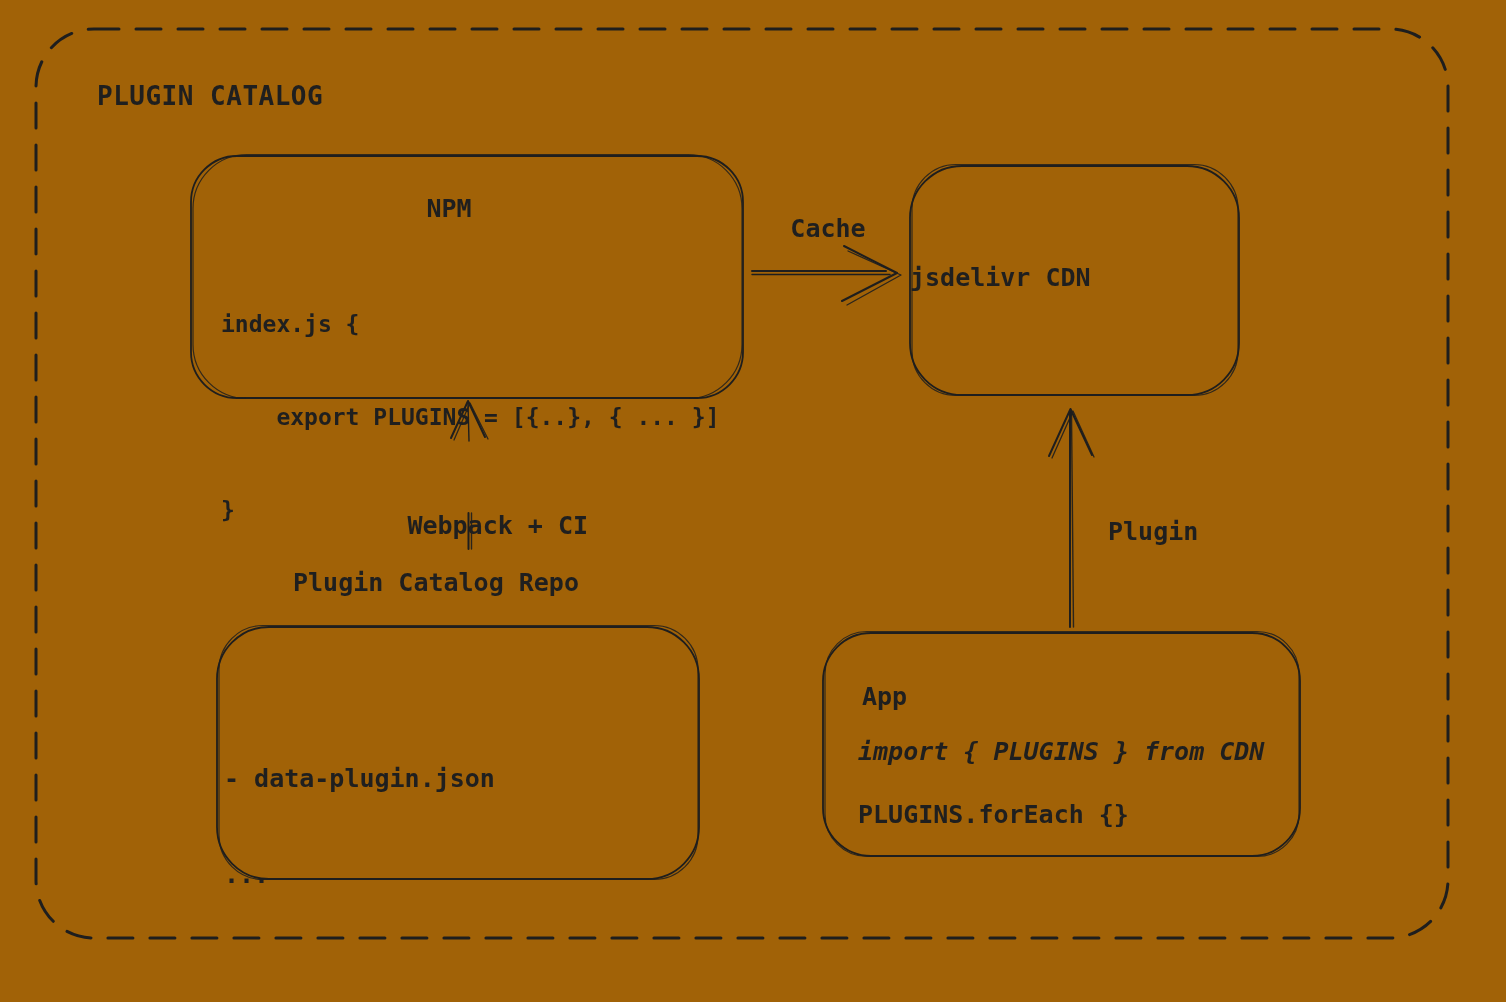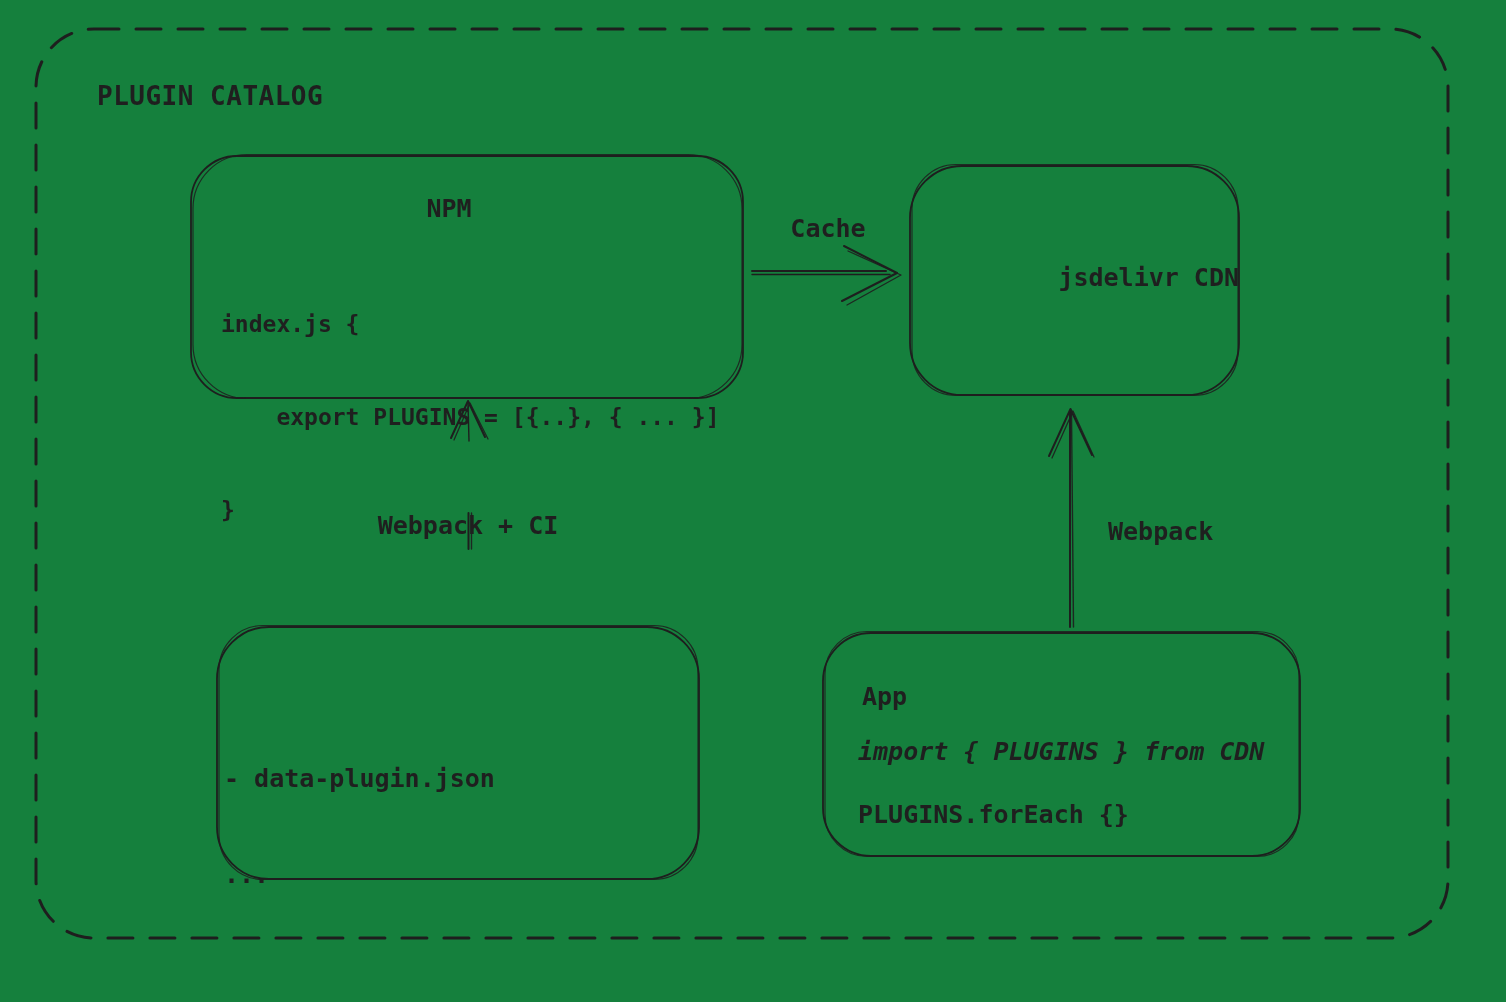--- a/index.html
+++ b/index.html
@@ -1,33 +1,33 @@
 <!DOCTYPE html>
 <html><head>
 <meta charset="utf-8">
 <style>
   html,body{margin:0;padding:0;background:#ffffff;}
   .canvas{
     position:relative;
     width:1506px;height:1002px;
-    background:#15803d;
+    background:#a16207;
     font-family:"DejaVu Sans Mono", monospace;
     color:#1f1f1f;
     font-weight:600;
     overflow:hidden;
   }
   .shapes{position:absolute;left:0;top:0;}
   .shapes *{vector-effect:non-scaling-stroke;}
   .txt{position:absolute;white-space:pre;}
   .t-title{left:97px;top:81px;font-size:26px;letter-spacing:.5px;}
   .t-npm-title{left:191px;top:194px;width:516px;text-align:center;font-size:25px;}
   .t-npm-code{left:221px;top:247px;font-size:23px;line-height:31px;}
   .t-cache{left:753px;top:202px;width:150px;text-align:center;font-size:25px;margin-top:12px;}
-  .t-cdn{left:910px;top:263px;width:329px;text-align:right;font-size:25px;}
-  .t-build{left:348px;top:448px;width:240px;text-align:center;font-size:25px;line-height:31px;}
+  .t-cdn{left:910px;top:263px;width:329px;text-align:left;font-size:25px;}
+  .t-build{left:348px;top:448px;width:240px;text-align:right;font-size:25px;line-height:31px;}
   .t-repo-label{left:286px;top:568px;width:300px;text-align:center;font-size:25px;}
   .t-repo-list{left:224px;top:699px;font-size:25px;line-height:32px;}
   .t-app-title{left:862px;top:682px;font-size:25px;}
   .t-app-line1{left:858px;top:737px;font-size:25px;font-style:italic;}
   .t-app-line2{left:858px;top:800px;font-size:25px;}
   .t-import{left:1108px;top:517px;font-size:25px;}
 </style>
 </head>
 <body>
 
@@ -92,24 +92,25 @@
   </div>
 
   <div class="txt t-cache">Cache</div>
 
   <div class="txt t-cdn">jsdelivr CDN</div>
 
   <div class="txt t-build">
     <div>Webpack + CI</div>
   </div>
 
+  <div class="txt t-repo-label">Plugin Catalog Repo</div>
   <div class="txt t-repo-list">
     <div>- data-plugin.json</div>
     <div>...</div>
   </div>
 
   <div class="txt t-app-title">App</div>
   <div class="txt t-app-line1">import { PLUGINS } from CDN</div>
   <div class="txt t-app-line2">PLUGINS.forEach {}</div>
 
-  <div class="txt t-import">Webpack</div>
+  <div class="txt t-import">Plugin</div>
 
 </div>
 
 </body></html>

